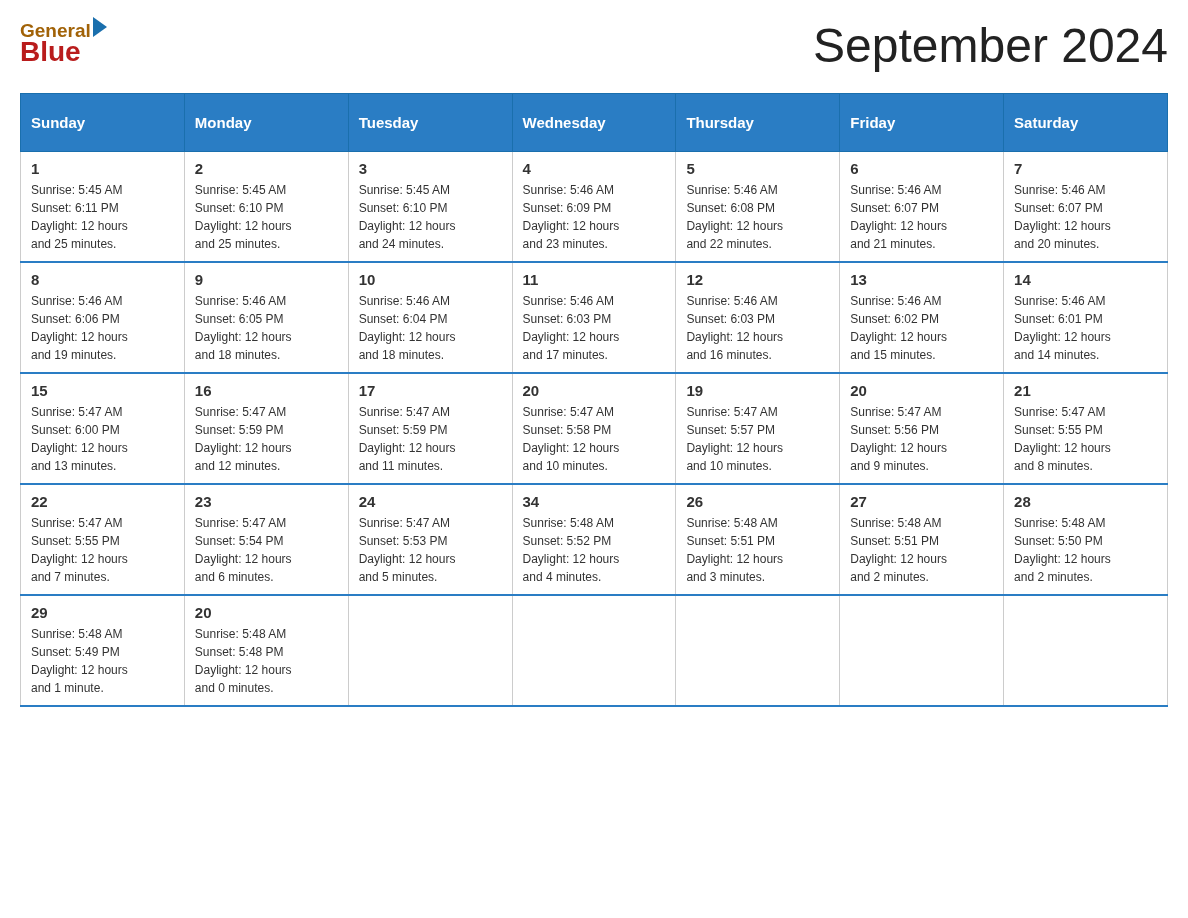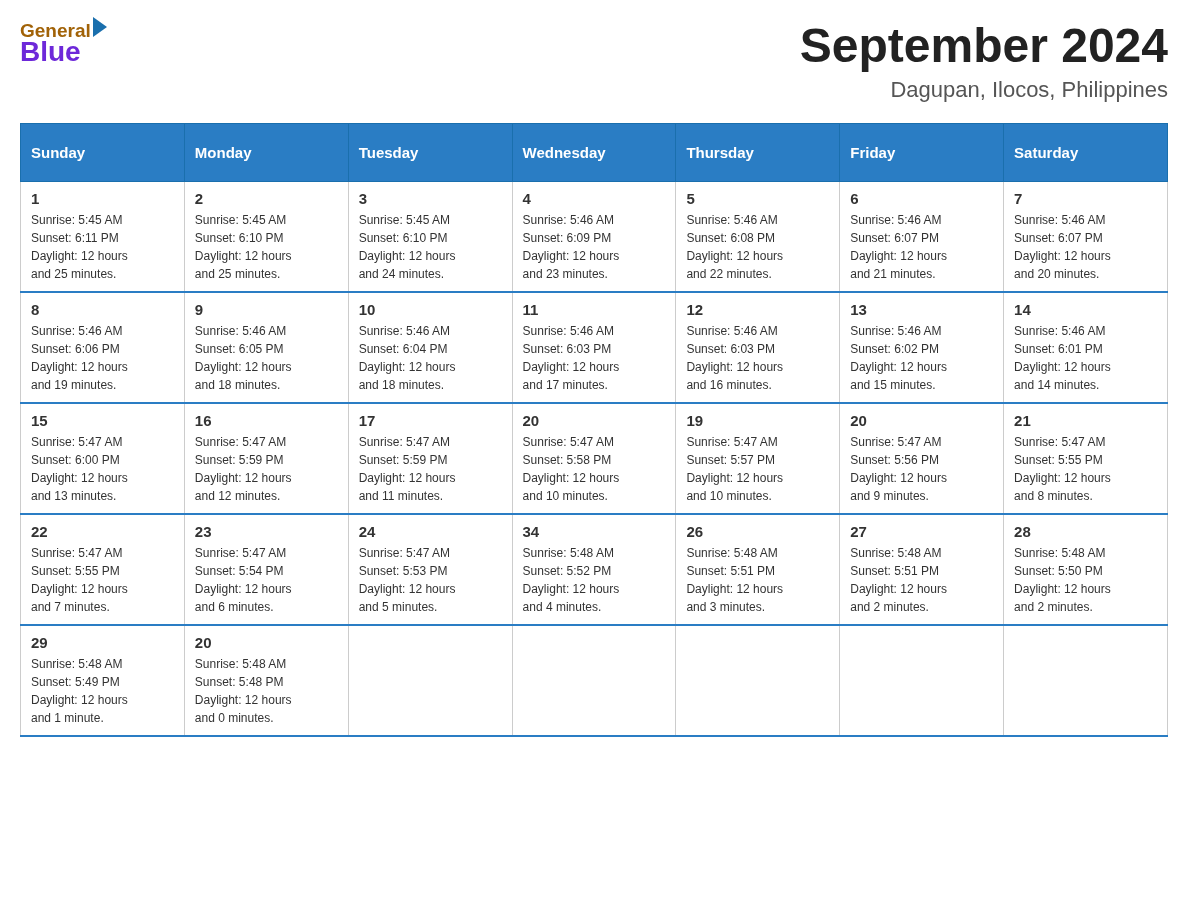--- a/index.html
+++ b/index.html
@@ -34,29 +34,29 @@
       display: flex;
       flex-direction: column;
     }
     .logo-line1 {
       display: flex;
       align-items: center;
     }
     .logo-line2 {
       font-size: 28px;
       font-weight: bold;
-      color: #6d28d9;
+      color: #b91c1c;
       margin-top: -6px;
     }
     .title-section {
       text-align: right;
     }
     .main-title {
       font-size: 48px;
-      font-weight: bold;
+      font-weight: normal;
       color: #222;
       line-height: 1.1;
     }
     .subtitle {
       font-size: 22px;
       color: #555;
       margin-top: 4px;
     }
     .calendar {
       width: 100%;
@@ -107,21 +107,20 @@
 <div class="header">
   <div class="logo-wrapper">
     <div class="logo-line1">
       <span class="logo-text-general">General</span>
       <div class="logo-triangle"></div>
     </div>
     <div class="logo-line2">Blue</div>
   </div>
   <div class="title-section">
     <div class="main-title">September 2024</div>
-    <div class="subtitle">Dagupan, Ilocos, Philippines</div>
   </div>
 </div>
 
 <table class="calendar">
   <thead>
     <tr>
       <th>Sunday</th>
       <th>Monday</th>
       <th>Tuesday</th>
       <th>Wednesday</th>

